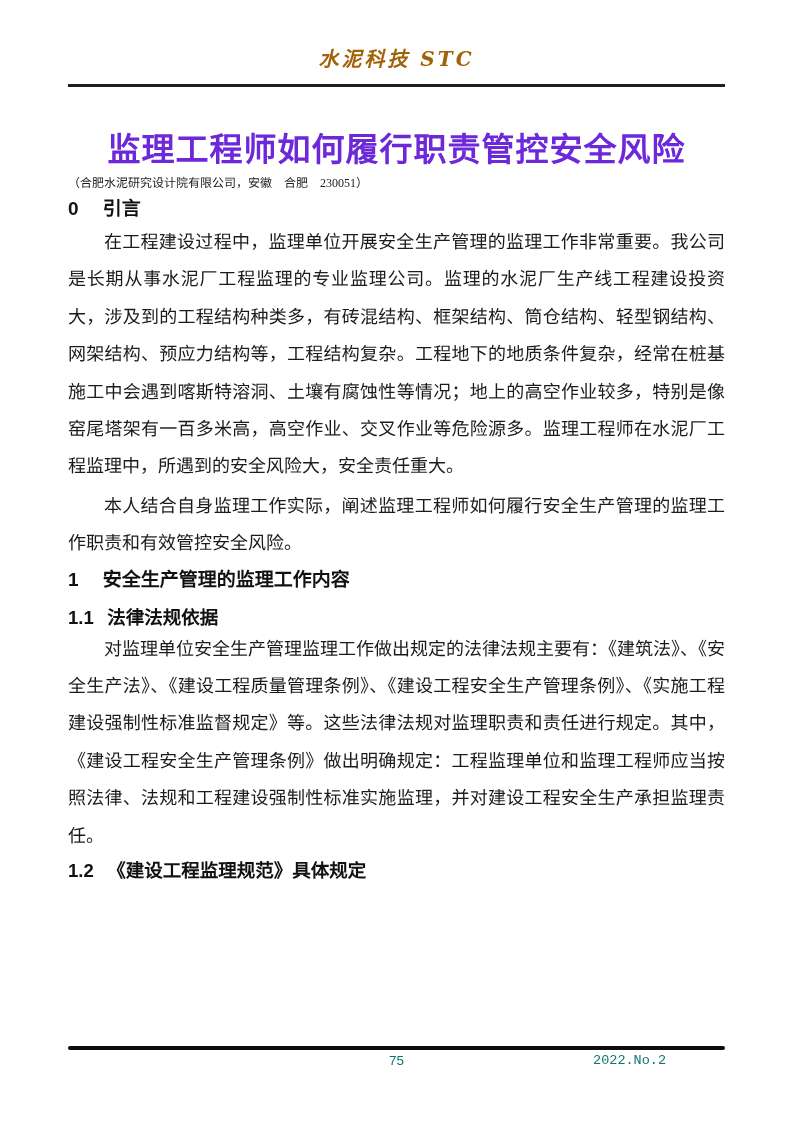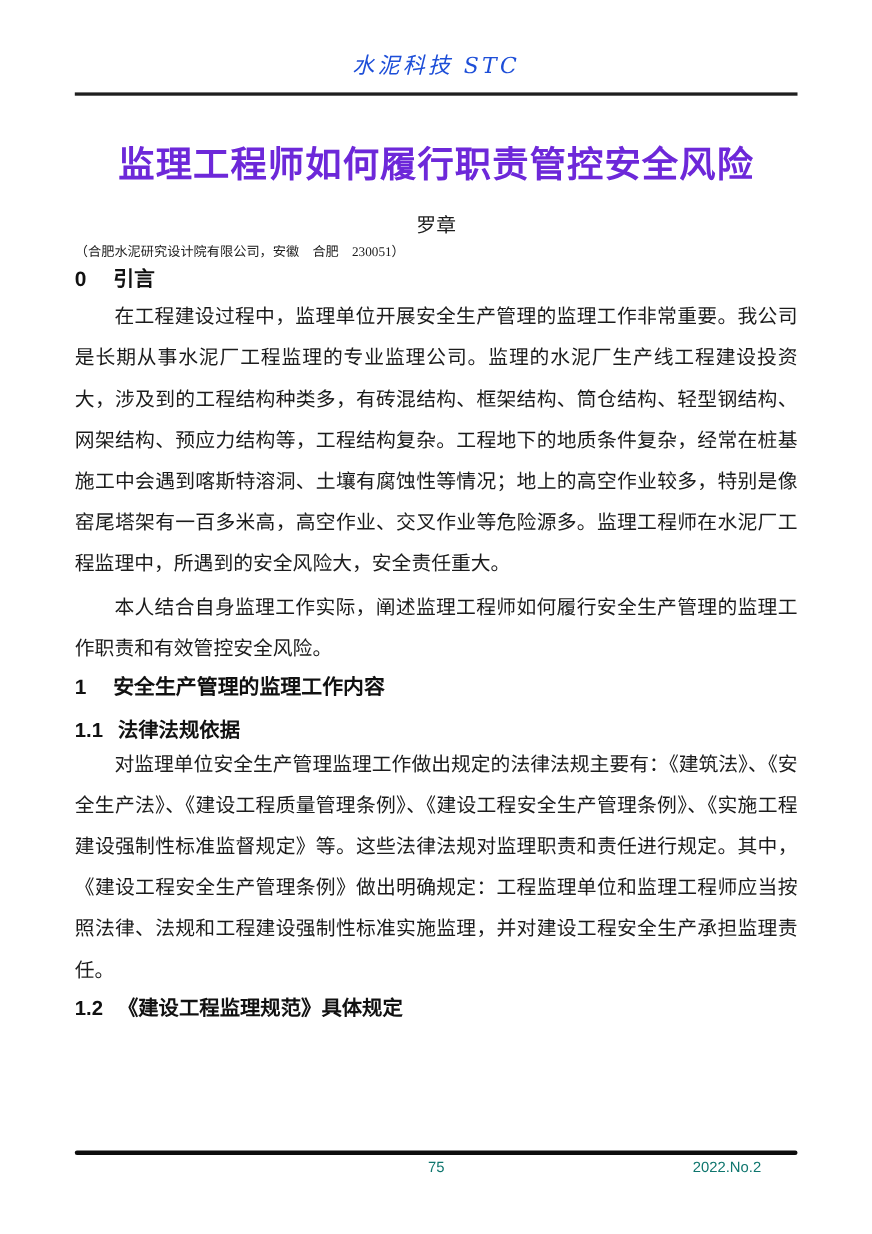--- a/index.html
+++ b/index.html
@@ -19,21 +19,22 @@
     width: 657px;
   }
   .journal-header {
     padding-top: 47px;
     text-align: center;
     font-size: 20px;
     line-height: 24px;
     font-style: italic;
     font-family: "DejaVu Serif", serif;
     letter-spacing: 3px;
-    color: #1d4ed8;
+    color: #a16207;
+    font-weight: bold;
   }
   .header-rule {
     margin-top: 13px;
     border-top: 3px solid #1f1f1f;
     height: 0;
   }
   .article-title {
     margin-top: 42px;
     text-align: center;
     font-family: "Liberation Sans", "DejaVu Sans", sans-serif;
@@ -102,37 +103,37 @@
     font-size: 13.5px;
     color: #0f766e;
   }
   .page-number {
     position: absolute;
     left: 0; right: 0;
     text-align: center;
   }
   .issue-number {
     position: absolute;
-    right: 33px;
+    right: 59px;
     top: 0;
+    font-family: Liberation Mono, monospace;
   }
 </style>
 </head>
 <body>
 
 <div class="page">
   <div class="content">
 
     <div class="journal-header">水泥科技 STC</div>
 
     <div class="header-rule"></div>
 
     <h1 class="article-title">监理工程师如何履行职责管控安全风险</h1>
 
-    <div class="author">罗章</div>
 
     <div class="affiliation">（合肥水泥研究设计院有限公司，安徽　合肥　230051）</div>
 
     <h2 class="h-level1">
       <span class="sec-num">0</span>
       <span>引言</span>
     </h2>
 
     <p class="body-para">在工程建设过程中，监理单位开展安全生产管理的监理工作非常重要。我公司是长期从事水泥厂工程监理的专业监理公司。监理的水泥厂生产线工程建设投资大，涉及到的工程结构种类多，有砖混结构、框架结构、筒仓结构、轻型钢结构、网架结构、预应力结构等，工程结构复杂。工程地下的地质条件复杂，经常在桩基施工中会遇到喀斯特溶洞、土壤有腐蚀性等情况；地上的高空作业较多，特别是像窑尾塔架有一百多米高，高空作业、交叉作业等危险源多。监理工程师在水泥厂工程监理中，所遇到的安全风险大，安全责任重大。</p>
 

